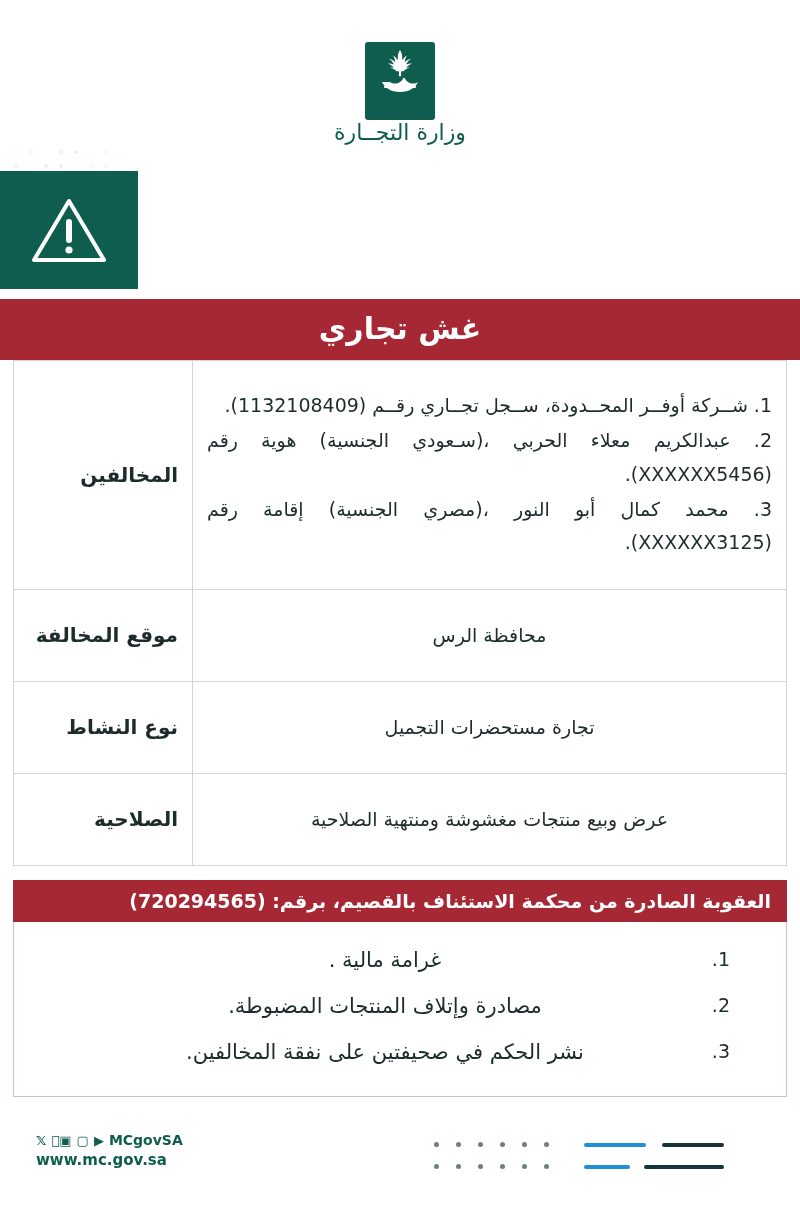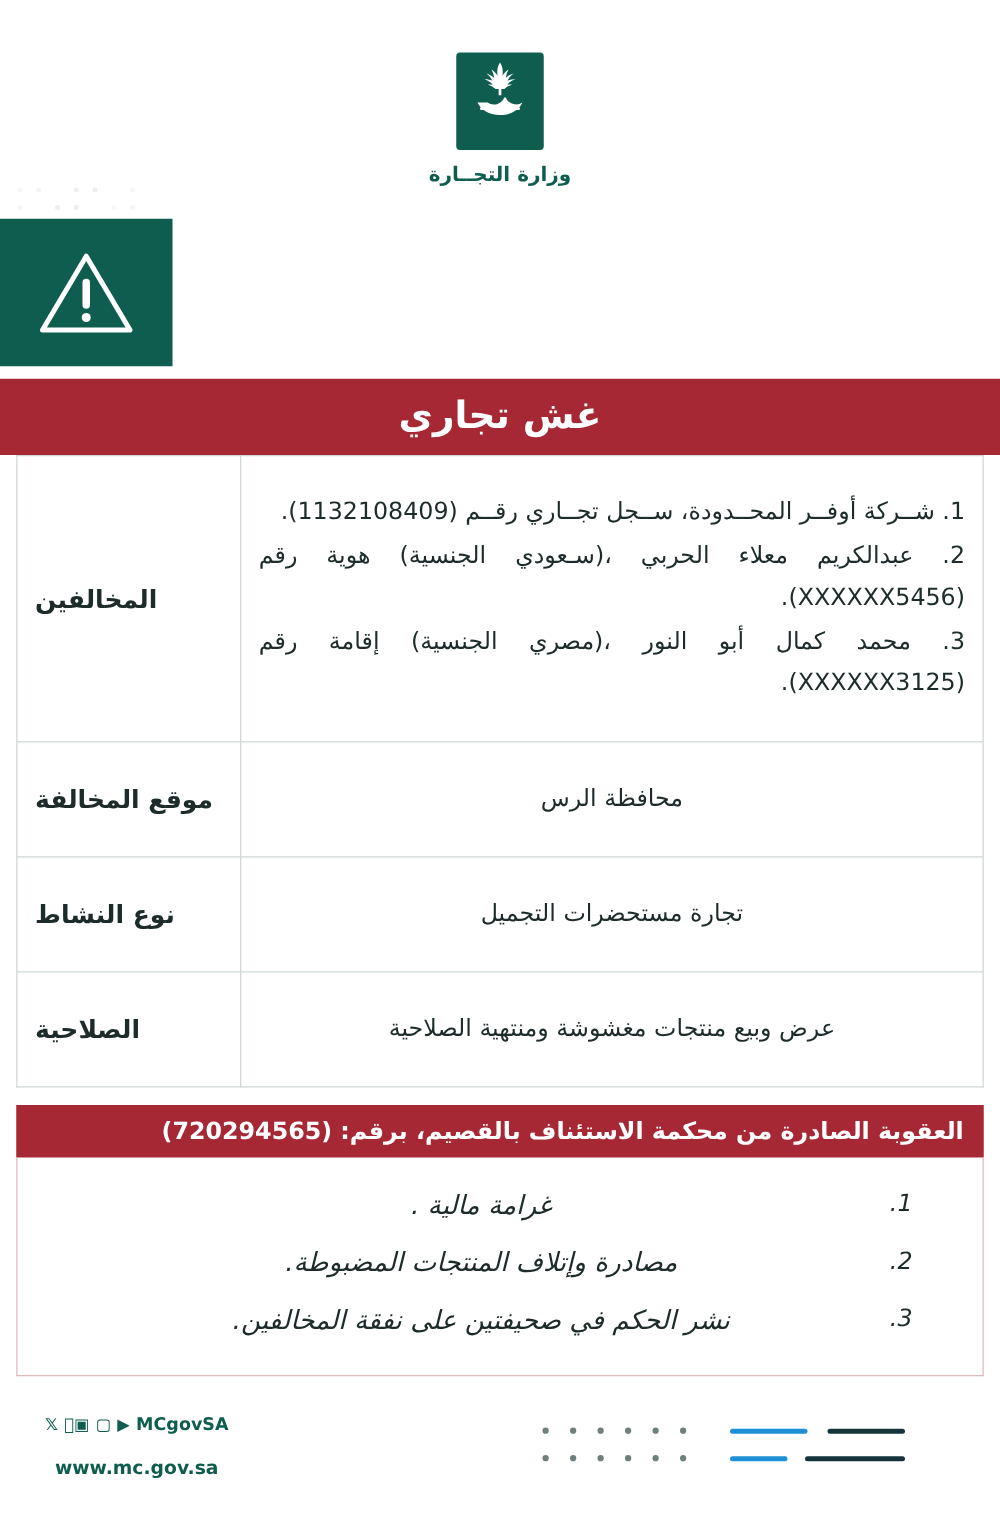--- a/index.html
+++ b/index.html
@@ -40,23 +40,22 @@
   .emblem {
     width: 70px;
     height: 78px;
     margin: 0 auto;
     background: #0f5d4f;
     border-radius: 3px;
     position: relative;
   }
   .emblem svg { display:block; margin: 6px auto 0; }
   .ministry-ar {
-    margin-top: 10px;
-    font-size: 16px;
-    font-weight: bold;
+    font-size: 22px;
+    font-weight: normal;
     color: #0f5d4f;
     letter-spacing: 1px;
   }
   .ministry-en {
     margin-top: 2px;
     font-size: 11px;
     font-weight: bold;
     color: #0f5d4f;
     letter-spacing: .3px;
   }
@@ -109,21 +108,21 @@
   .tbl td {
     border: 1px solid #cfd8d6;
     padding: 28px 14px;
     vertical-align: middle;
     font-size: 19px;
     color: #1d2b2b;
     line-height: 1.75;
   }
   .tbl td.label {
     width: 150px;
-    text-align: left;
+    text-align: right;
     font-weight: bold;
     font-size: 20px;
   }
   .tbl td.value {
     text-align: center;
   }
   .tbl td.value.justify {
     text-align: justify;
     text-align-last: right;
   }
@@ -145,21 +144,20 @@
     text-align: right;
   }
   .pen-body {
     width: 774px;
     margin: 0 auto;
     border: 1px solid #e0b9bd;
     border-top: none;
     box-sizing: border-box;
     padding: 26px 26px 30px;
     min-height: 175px;
-    font-style: italic;
   }
   .pen-body ol {
     margin: 0;
     padding: 0 30px 0 0;
     list-style: none;
     counter-reset: p;
   }
   .pen-body li {
     counter-increment: p;
     font-size: 21px;
@@ -195,26 +193,25 @@
   .social-row {
     display: flex;
     align-items: center;
     gap: 5px;
     color: #0f5d4f;
     font-size: 14px;
     font-weight: bold;
   }
   .social-row .glyph { font-size: 13px; line-height: 1; }
   .foot-url {
-    margin-top: 17px;
+    margin-top: 3px;
     color: #0f5d4f;
     font-size: 15px;
     font-weight: bold;
     direction: ltr;
-    text-align: center;
   }
   .foot-deco {
     position: absolute;
     right: 36px;
     top: 2px;
     width: 330px;
     height: 48px;
   }
   .foot-deco .d {
     position: absolute;

